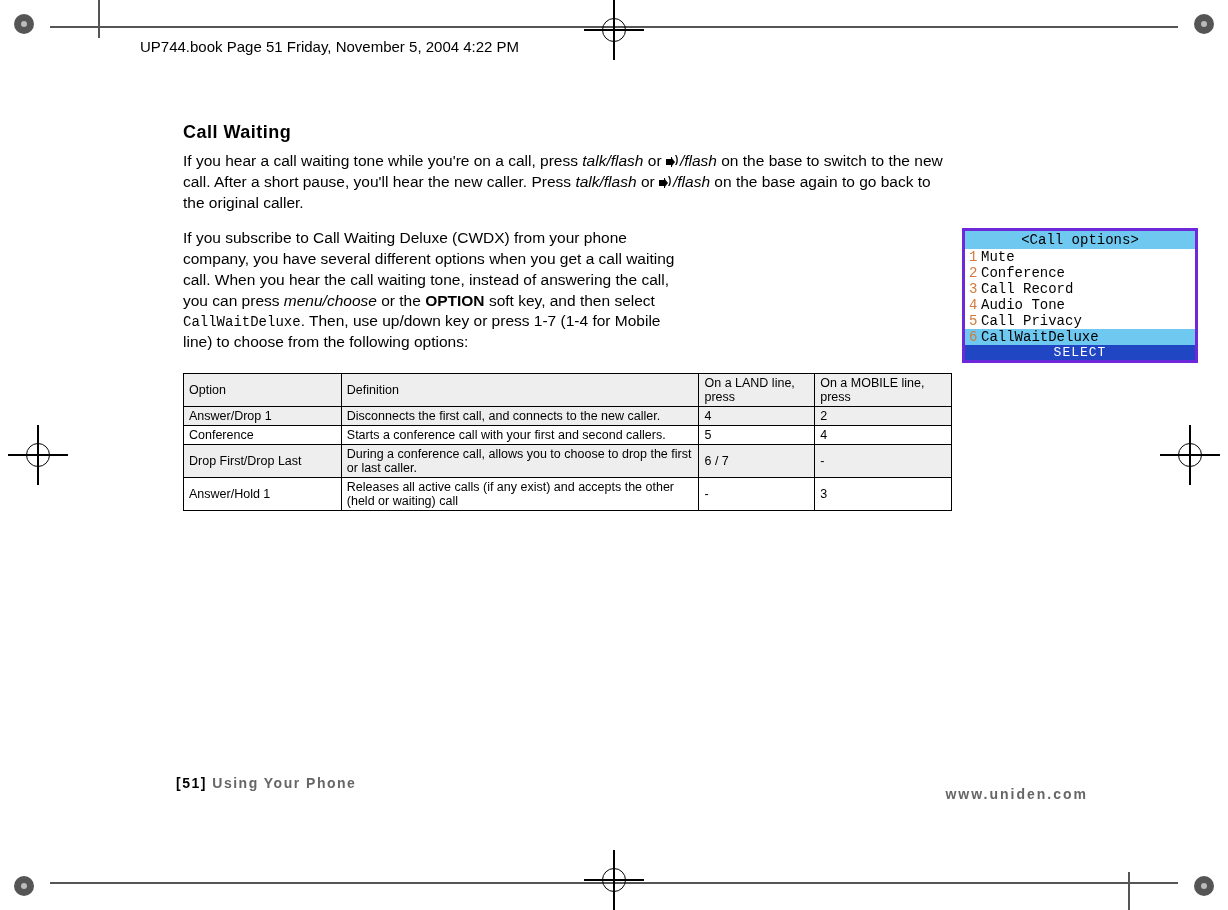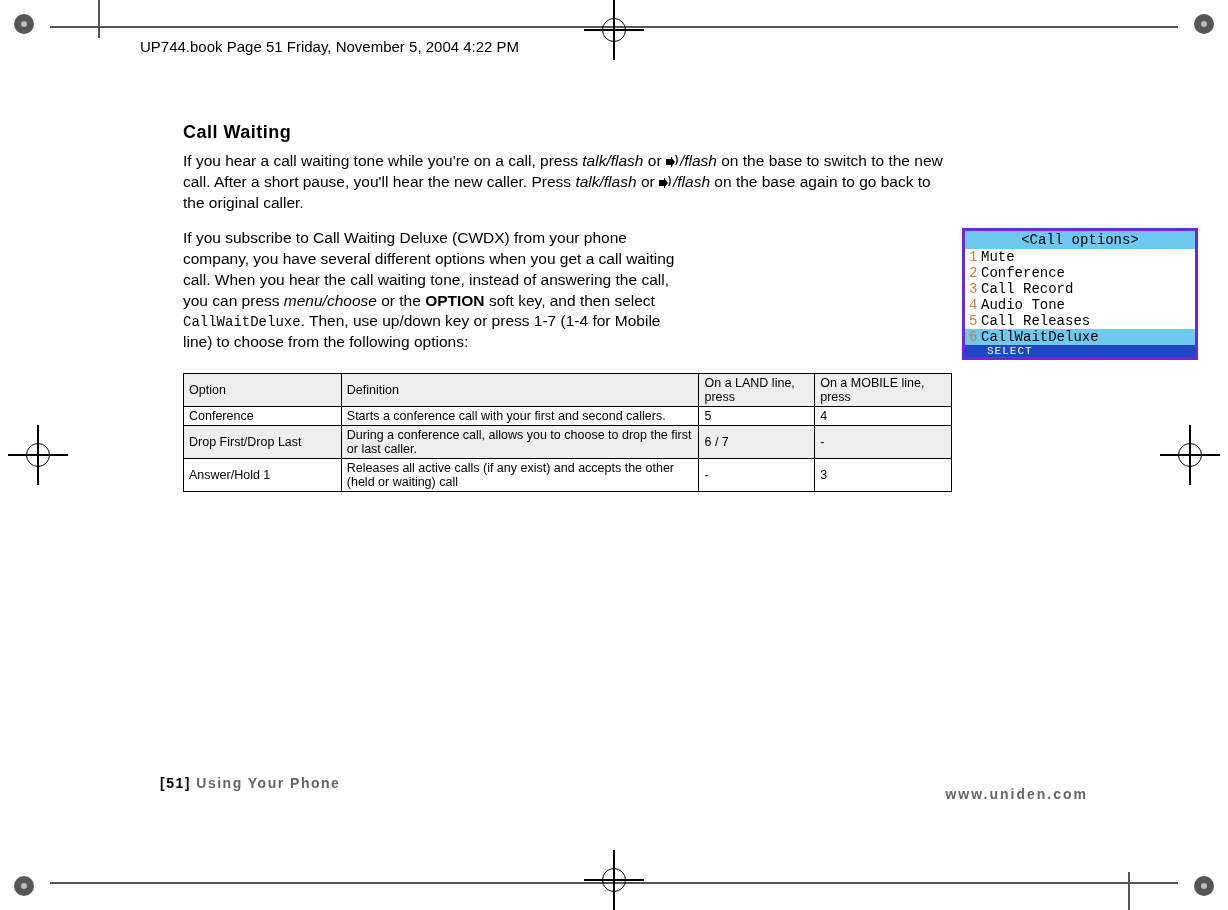--- a/index.html
+++ b/index.html
@@ -129,22 +129,22 @@
       padding: 0 4px;
       line-height: 1.15;
       white-space: nowrap;
     }
     .phone-lcd .menu-row .num { color: #d37a3a; display:inline-block; width: 12px; }
     .phone-lcd .menu-row.sel { background: #6ec8f0; }
     .phone-lcd .softkey {
       background: #2146c4;
       color: #fff;
       font-family: "Courier New", monospace;
-      font-size: 11px;
-      text-align: left;
+      font-size: 13px;
+      text-align: center;
       padding: 0 22px;
       letter-spacing: 1px;
     }
     
     .opt-table {
       width: 769px;
       border-collapse: collapse;
       margin-top: 20px;
       font-size: 12.5px;
     }
@@ -167,21 +167,21 @@
       bottom: 108px;
       left: 160px;
       right: 140px;
       display: flex;
       justify-content: space-between;
       font-size: 14px;
       letter-spacing: 1.5px;
       color: #888;
     }
     .footer .pg { color:#666; font-weight:bold; }
-    .footer .pg .num { color:#000; }
+    .footer .pg .num { color:#000;margin-left:16px; }
     .footer .url { font-weight:bold; color:#666; letter-spacing:2px;margin-top:11px;}
     
     .reg-left, .reg-right {
       position:absolute;
       width: 60px;
     }
     .reg-left { left: 8px; top: 50%; transform: translateY(-50%); height: 60px;}
     .reg-right { right: 8px; top: 50%; transform: translateY(-50%); height: 60px;}
     .reg-mid-top, .reg-mid-bot {
       position:absolute; left: 50%; transform: translateX(-50%);
@@ -259,34 +259,40 @@
       <span> soft key, and then select </span>
       <span class="lcd">CallWaitDeluxe</span><span>. Then, use up/down key or press 1-7 (1-4 for Mobile line) to choose from the following options:</span>
     </div>
 
     <div class="phone-lcd">
       <div class="title-bar">&lt;Call options&gt;</div>
       <div class="menu-row"><span class="num">1</span><span>Mute</span></div>
       <div class="menu-row"><span class="num">2</span><span>Conference</span></div>
       <div class="menu-row"><span class="num">3</span><span>Call Record</span></div>
       <div class="menu-row"><span class="num">4</span><span>Audio Tone</span></div>
-      <div class="menu-row"><span class="num">5</span><span>Call Releases</span></div>
+      <div class="menu-row"><span class="num">5</span><span>Call Privacy</span></div>
       <div class="menu-row sel"><span class="num">6</span><span>CallWaitDeluxe</span></div>
       <div class="softkey">SELECT</div>
     </div>
   </div>
 
   <table class="opt-table">
     <tbody>
         <tr class="head">
       <th class="col-opt">Option</th>
       <th class="col-def"> Definition</th>
       <th class="col-land">On a LAND line, press</th>
       <th class="col-mob">On a MOBILE line, press</th>
     </tr>
+    <tr class="odd">
+          <td>Answer/Drop 1</td>
+          <td> Disconnects the first call, and connects to the new caller.</td>
+          <td>4</td>
+          <td>2</td>
+        </tr>
     <tr>
           <td>Conference</td>
           <td>Starts a conference call with your first and second callers.</td>
           <td>5</td>
           <td>4</td>
         </tr>
     <tr class="odd">
           <td>Drop First/Drop Last</td>
           <td>During a conference call, allows you to choose to drop the first or last caller.</td>
           <td>6 / 7</td>

